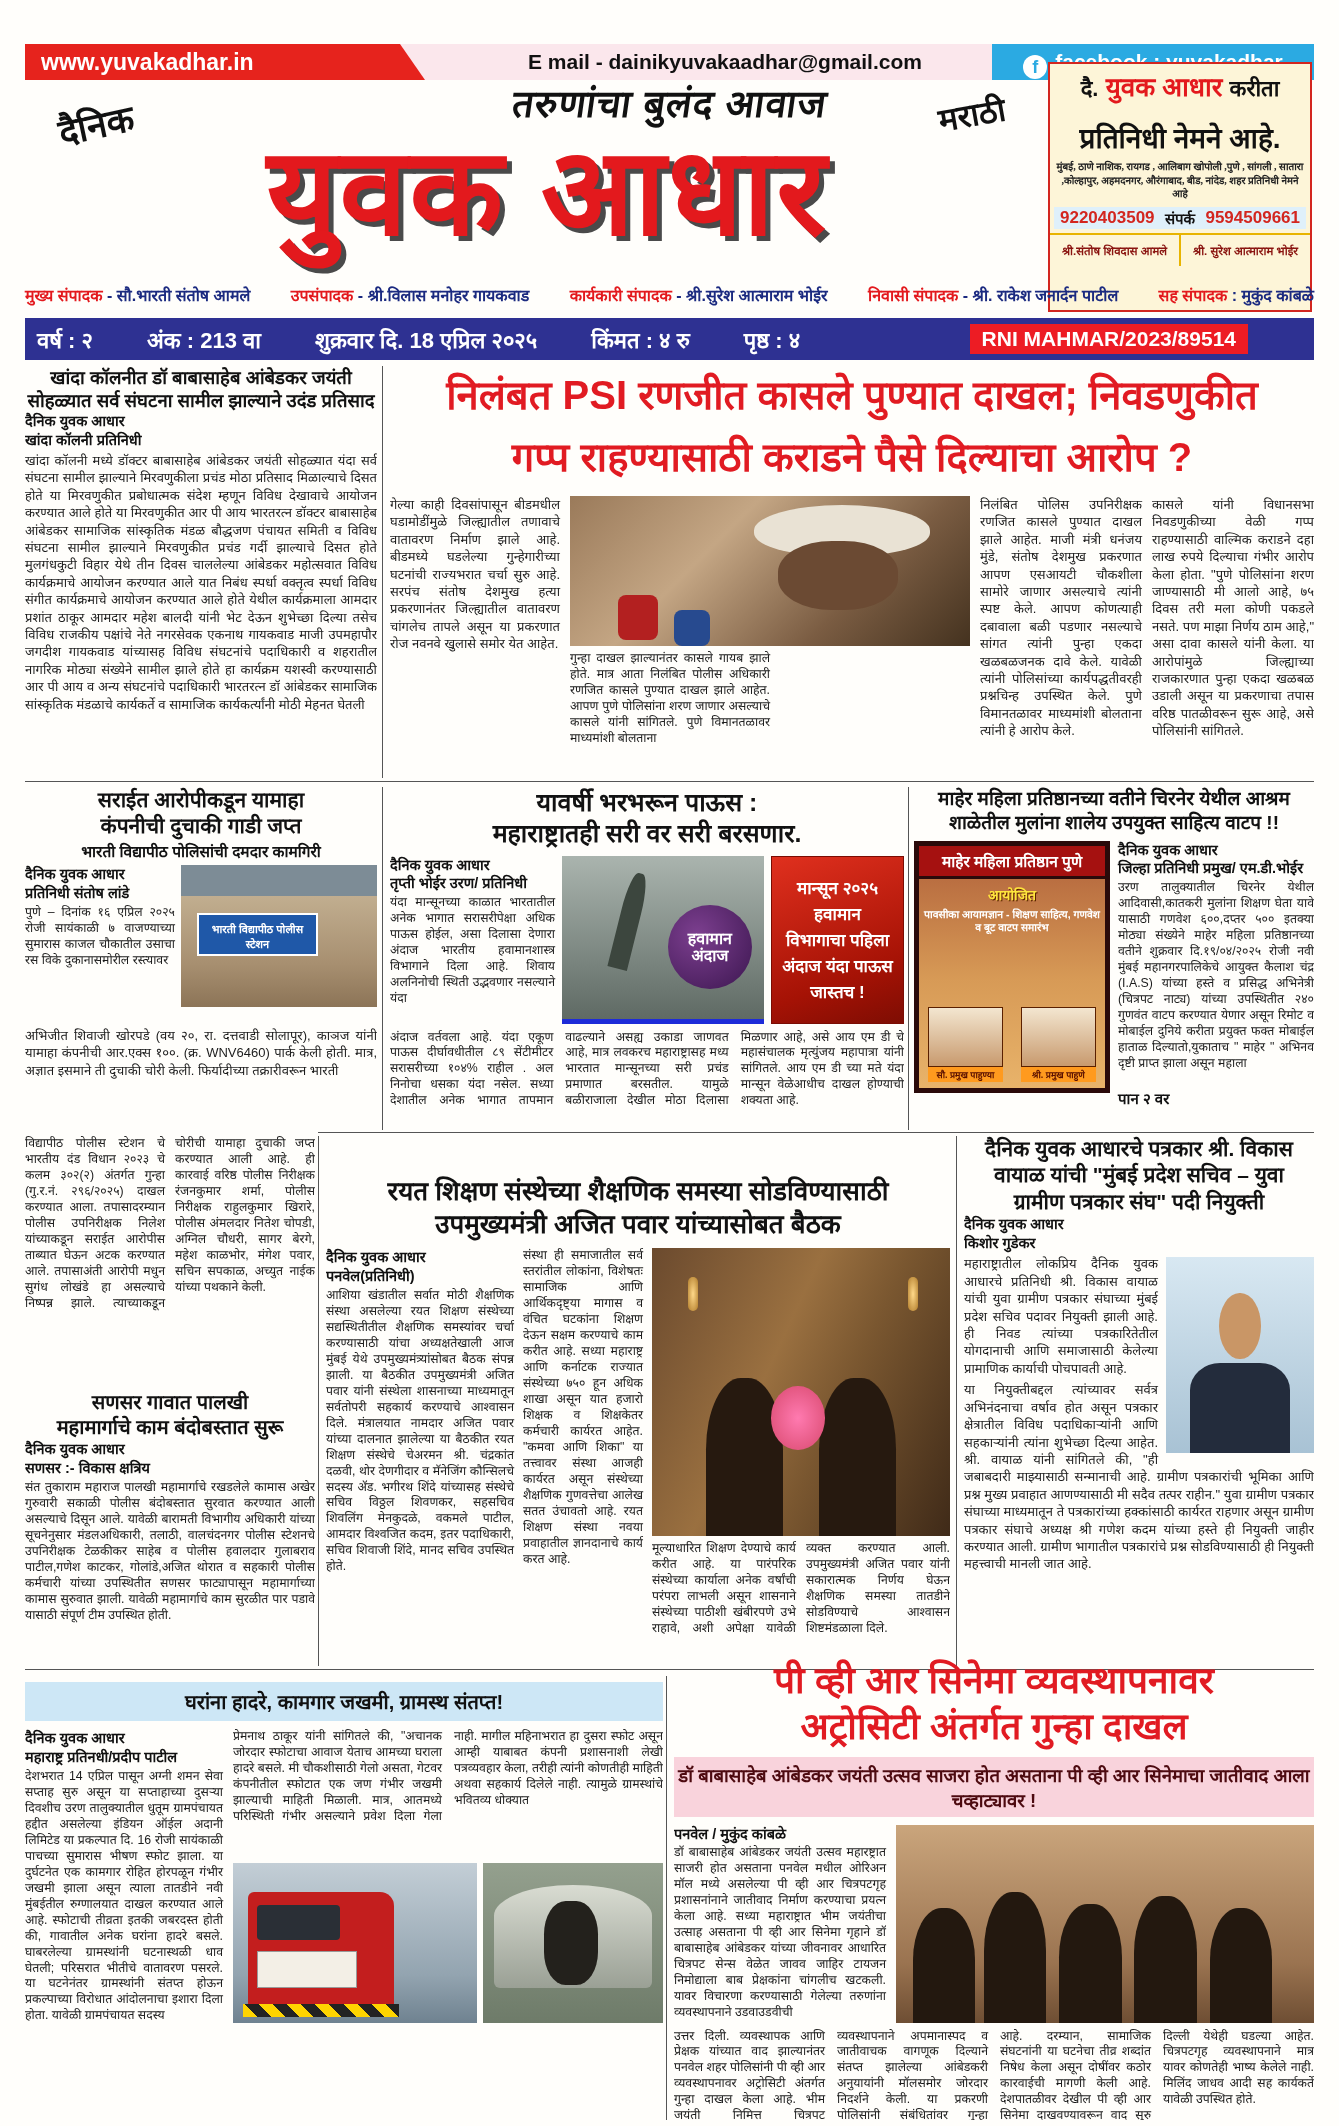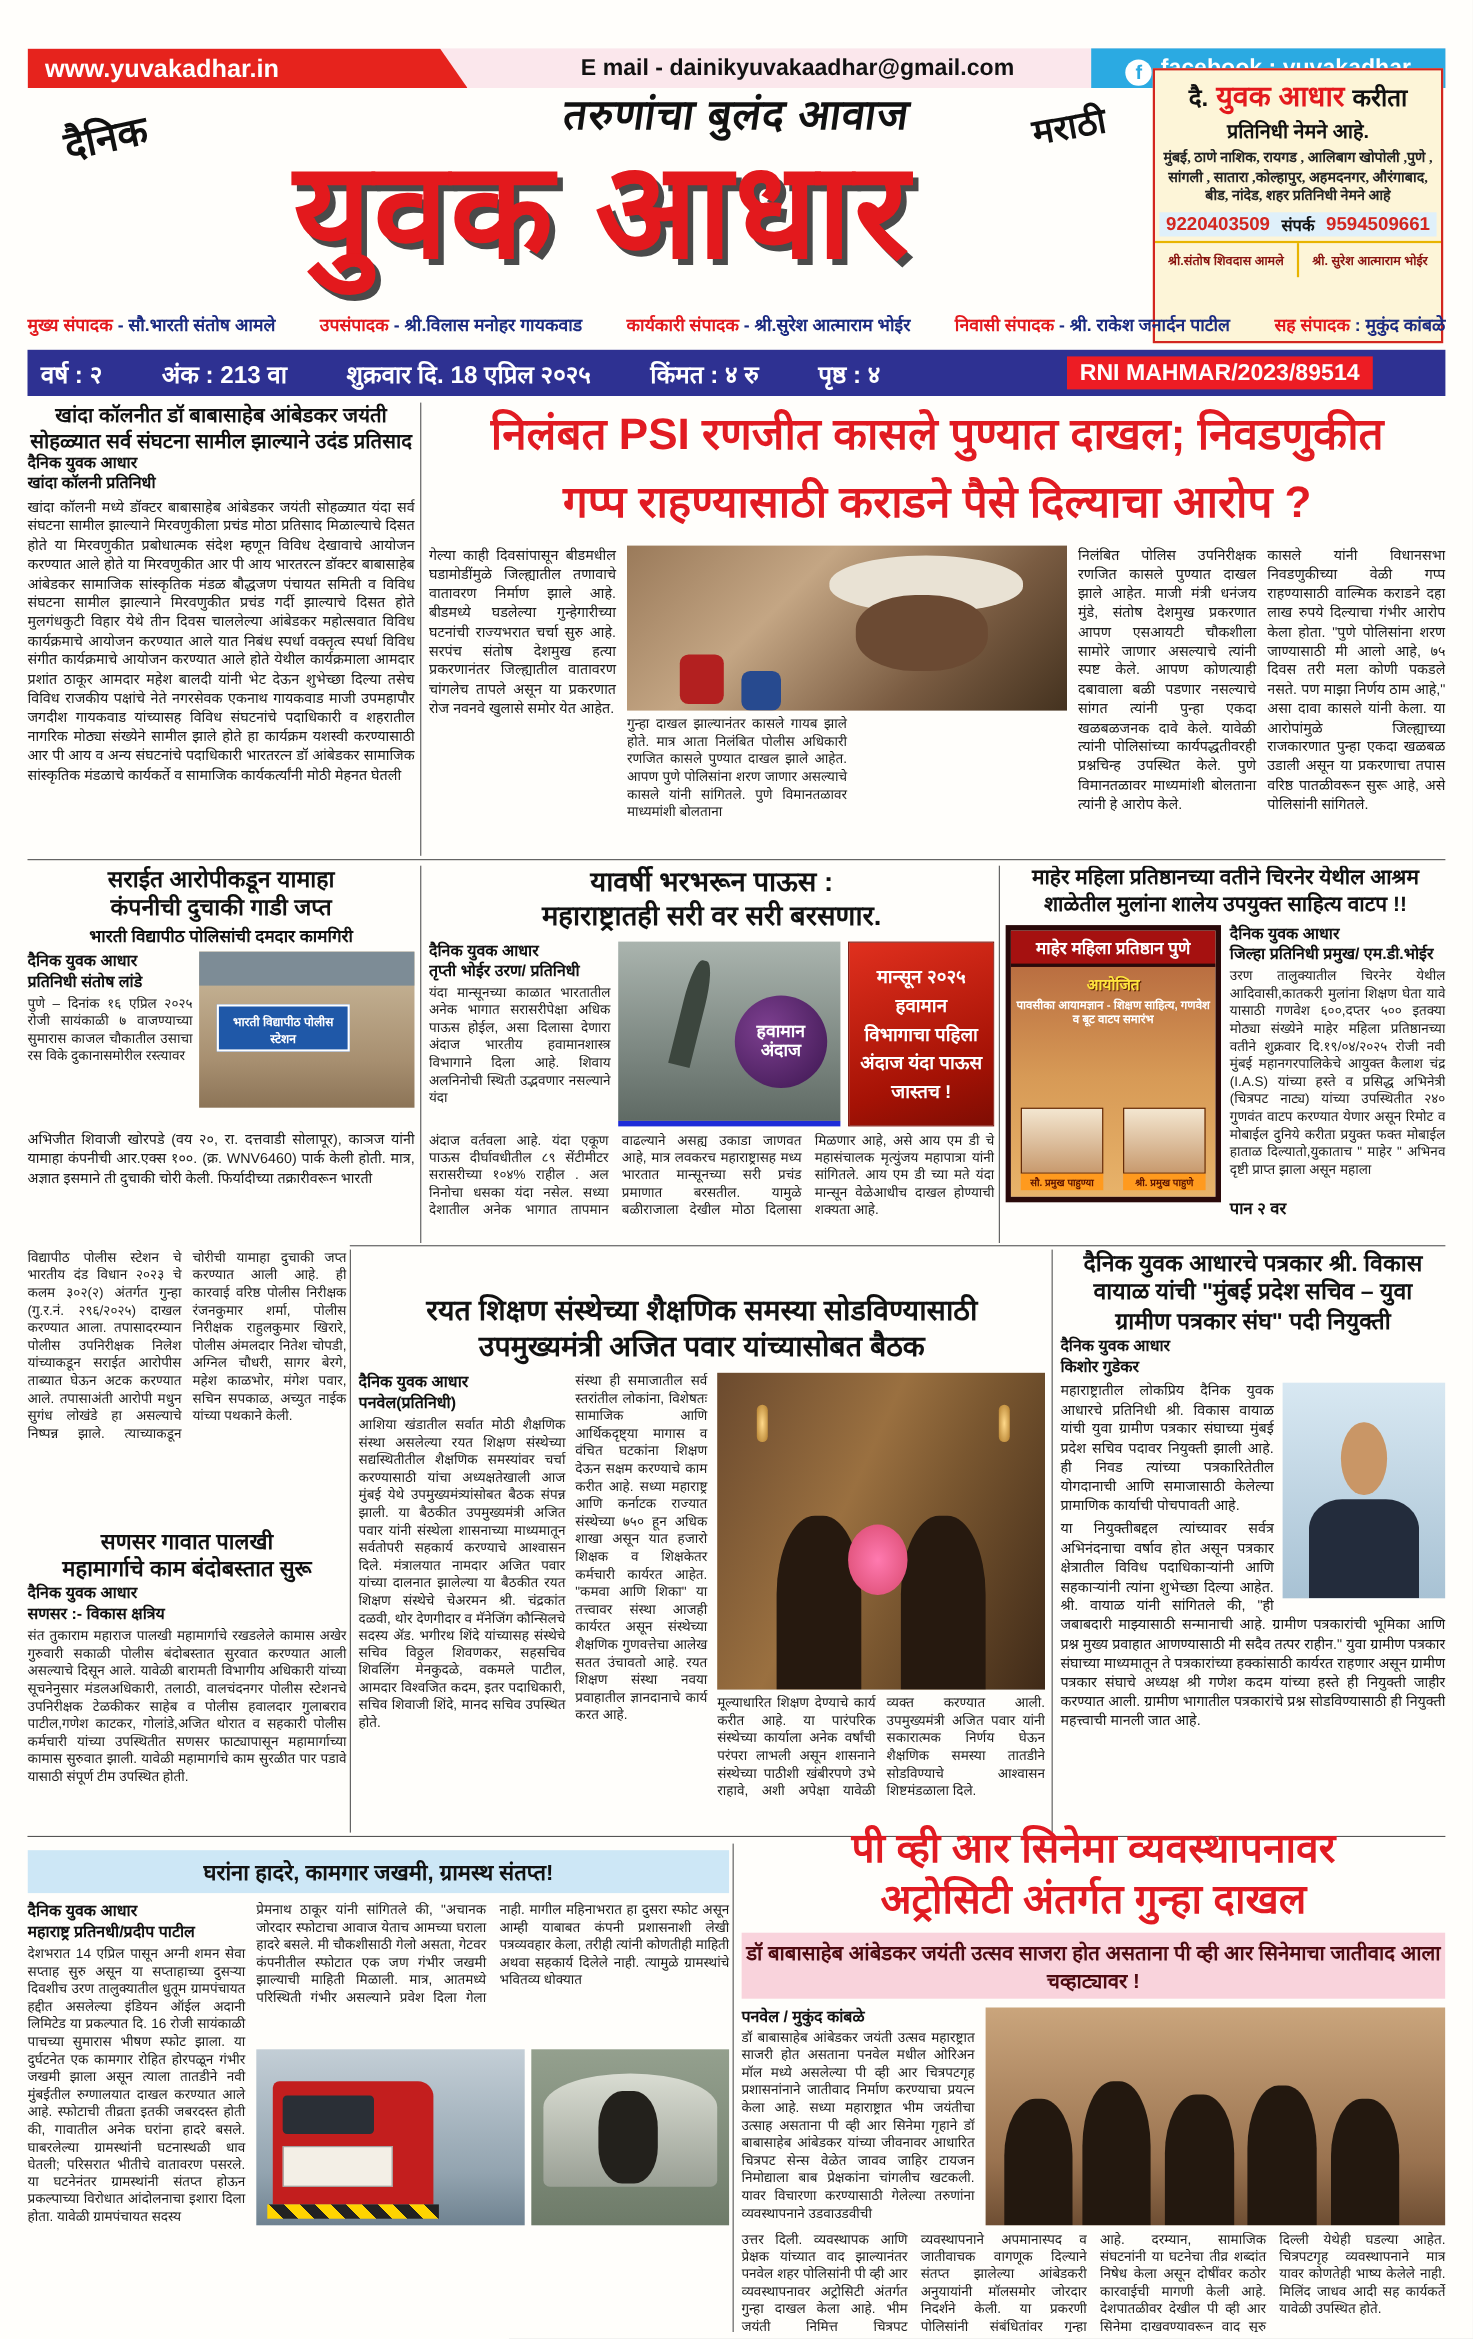--- a/index.html
+++ b/index.html
@@ -20,22 +20,22 @@
   .dainik{position:absolute;left:58px;top:100px;font-size:36px;font-weight:900;transform:rotate(-12deg);color:#111;}
   .slogan{position:absolute;left:420px;top:76px;width:500px;text-align:center;font-size:38px;font-weight:900;
           color:#111;transform:skewX(-8deg);letter-spacing:1px;}
   .marathi{position:absolute;left:938px;top:92px;font-size:32px;font-weight:900;transform:rotate(-10deg);color:#111;}
   .mast-title{position:absolute;left:55px;top:104px;width:985px;text-align:center;font-size:122px;font-weight:900;
           color:#e3191d;text-shadow:5px 5px 0 #4a4a4a;letter-spacing:2px;line-height:1.45;}
   .adbox{position:absolute;left:1048px;top:62px;width:264px;height:250px;background:#fdf5d8;border:2px solid #d3261f;
          box-sizing:border-box;text-align:center;padding-top:4px;}
   .adbox .l1{font-size:22px;font-weight:900;color:#111;}
   .adbox .l1 .brand{color:#e3191d;font-size:26px;}
-  .adbox .l2{font-size:18px;font-weight:900;color:#111;margin-top:2px;}
-  .adbox .cities{font-family:"Liberation Serif","DejaVu Serif",serif;font-size:13px;font-weight:bold;
+  .adbox .l2{font-size:28px;font-weight:900;color:#111;margin-top:14px;}
+  .adbox .cities{font-family:"Liberation Serif","DejaVu Serif",serif;font-size:10px;font-weight:bold;
                  color:#222;margin:4px 6px 0 6px;line-height:1.35;}
   .adbox .phones{display:flex;justify-content:space-between;align-items:center;background:#dff0fa;
                  margin:6px 4px 0 4px;padding:1px 6px;}
   .adbox .phones .ph{color:#d3261f;font-weight:900;font-size:17px;}
   .adbox .phones .lbl{color:#111;font-weight:900;font-size:15px;}
   .adbox .names{display:flex;border-top:2px solid #e8b400;margin-top:4px;}
   .adbox .names span{flex:1;font-size:11.5px;font-weight:bold;color:#8a1410;padding:8px 2px;}
   .adbox .names span:first-child{border-right:2px solid #e8b400;}
   
   .editors{position:absolute;left:25px;top:284px;width:1289px;display:flex;justify-content:space-between;

